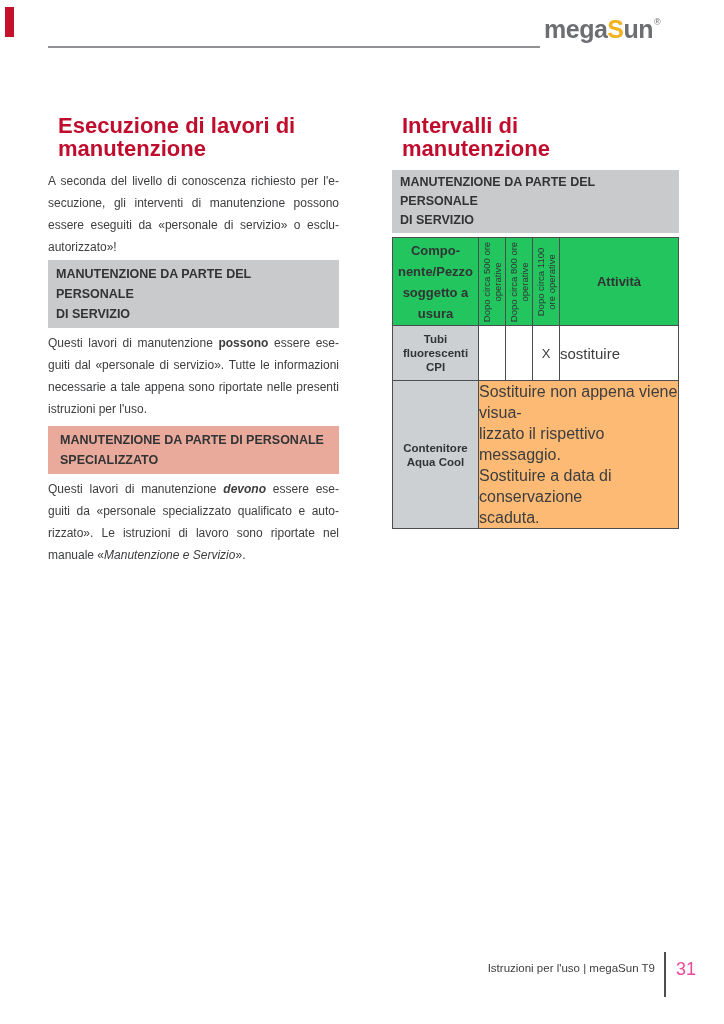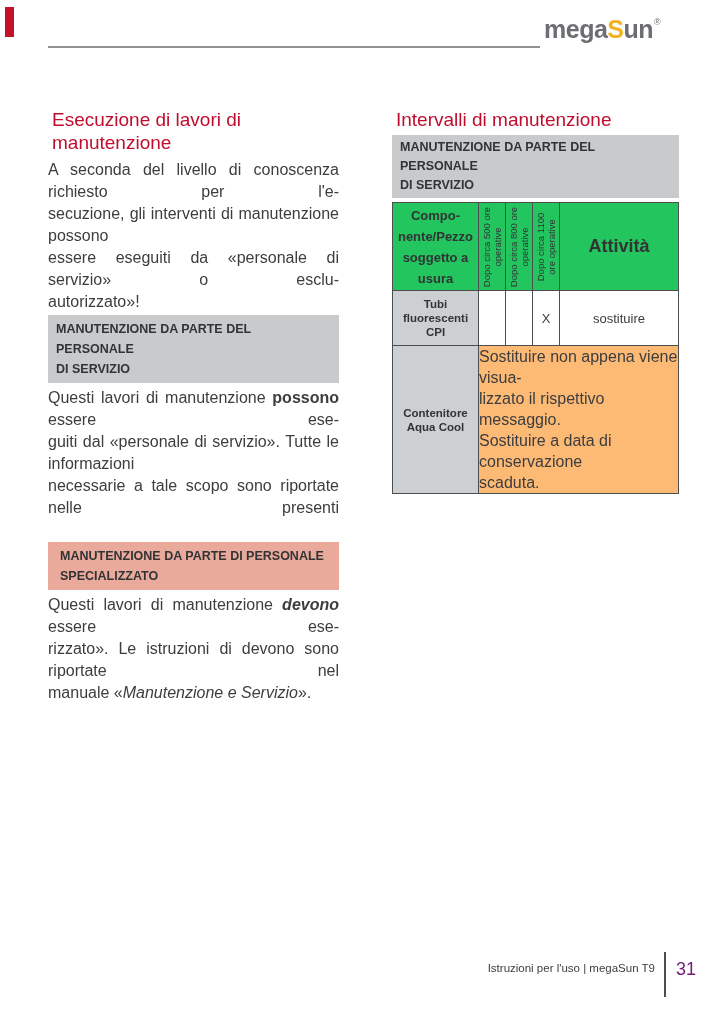--- a/index.html
+++ b/index.html
@@ -9,51 +9,51 @@
   }
   
   .red-mark{position:absolute;left:5px;top:7px;width:9px;height:30px;background:#c5112c;}
   .top-rule{position:absolute;left:48px;top:46px;width:492px;height:2px;background:#8f9194;}
   .logo{position:absolute;left:544px;top:15px;font-size:25px;font-weight:bold;color:#6c6e71;letter-spacing:-0.5px;white-space:nowrap;}
   .logo .accent{color:#f2b31e;}
   .logo .reg{font-size:9px;font-weight:normal;position:relative;top:-13px;left:1px;}
   
   .col-left{position:absolute;left:48px;top:104px;width:291px;}
   .col-right{position:absolute;left:392px;top:104px;width:287px;}
-  .red-head{color:#c00d2d;font-size:19px;font-weight:normal;line-height:23px;white-space:pre-line;margin:4px;}
-  .line{font-size:16px;line-height:22px;}
+  .red-head{color:#c00d2d;font-size:22px;font-weight:bold;line-height:23px;white-space:pre-line;margin:10px;}
+  .line{font-size:12px;line-height:22px;}
   .just{text-align:justify;text-align-last:justify;}
   .p{margin-top:5px;}
   .bar{font-weight:bold;font-size:12.5px;line-height:20px;padding:4px 8px;white-space:pre-line;color:#323335;box-sizing:border-box;}
   .bar.gray{background:#c8cacc;}
   .bar.pink{background:#e9aa9b;}
-  .mt1{margin-top:2px;} .mt2{margin-top:4px;} .mt3{margin-top:23px;padding-left:12px;}
+  .mt1{margin-top:2px;} .mt2{margin-top:4px;} .mt3{margin-top:6px;padding-left:12px;}
   .bar-r{margin-top:3px;font-weight:bold;font-size:12.5px;line-height:19px;padding:3px 8px;white-space:pre-line;color:#323335;background:#c8cacc;box-sizing:border-box;}
   .it{font-style:italic;}
   
   table.maint{border-collapse:collapse;table-layout:fixed;width:287px;margin-top:4px;}
   table.maint th,table.maint td{border:1px solid #4b4d4f;padding:0;vertical-align:middle;overflow:hidden;}
   tr.hdr{height:88px;}
   tr.hdr th{background:#22c55e;font-weight:bold;color:#323335;}
   th.comp-h{font-size:13px;line-height:21px;white-space:pre-line;text-align:center;}
   th.rot-h{position:relative;}
   .rot{position:absolute;left:50%;top:50%;width:84px;transform:translate(-50%,-50%) rotate(-90deg);
        font-size:9.5px;line-height:10.5px;font-weight:normal;text-align:center;white-space:pre-line;color:#323335;}
-  th.act-h{font-size:18px;text-align:center;}
+  th.act-h{font-size:13px;text-align:center;}
   tr.r1{height:55px;}
   tr.r2{height:84px;}
   td.comp{background:#cdd0d2;font-weight:bold;font-size:11.5px;line-height:14px;text-align:center;white-space:pre-line;color:#323335;}
   td.mark{font-size:13px;text-align:center;}
-  td.act{font-size:13px;text-align:center;margin-top:36px;}
+  td.act{font-size:15px;text-align:left;margin-top:36px;}
   td.note{background:#fdba74;font-size:16px;line-height:21px;text-align:left;white-space:pre-line;padding:4px 8px;}
   
   .footer-text{position:absolute;top:962px;right:69px;font-size:11.5px;color:#3c3d3f;white-space:nowrap;}
   .footer-text b{font-weight:normal;}
   .footer-rule{position:absolute;left:664px;top:952px;width:2px;height:45px;background:#4b4d4f;}
-  .page-num{position:absolute;left:676px;top:959px;font-size:18px;color:#701a75;}
+  .page-num{position:absolute;left:676px;top:959px;font-size:18px;color:#ec4899;}
 </style>
 </head>
 <body>
 
 <div class="page">
 
   <div class="red-mark"></div>
   <div class="top-rule"></div>
 
   <div class="logo"><span>mega</span><span class="accent">S</span><span>un</span><span class="reg">®</span></div>
@@ -68,29 +68,31 @@
       <div class="line just">essere eseguiti da «personale di servizio» o esclu-</div>
       <div class="line">autorizzato»!</div>
     </div>
 
     <div class="bar gray mt1">MANUTENZIONE DA PARTE DEL PERSONALE
 DI SERVIZIO</div>
 
     <div class="p mt2">
       <div class="line just"><span>Questi lavori di manutenzione </span><b>possono</b><span> essere ese-</span></div>
       <div class="line just">guiti dal «personale di servizio». Tutte le informazioni</div>
-      <div class="line just">necessarie a tale scopo sono riportate nelle presenti</div>
+      <div class="line just">necessarie a tale appena sono riportate nelle presenti</div>
+      <div class="line">istruzioni per l'uso.</div>
     </div>
 
     <div class="bar pink mt3">MANUTENZIONE DA PARTE DI PERSONALE
 SPECIALIZZATO</div>
 
     <div class="p mt2">
       <div class="line just"><span>Questi lavori di manutenzione </span><b class="it">devono</b><span> essere ese-</span></div>
-      <div class="line just">rizzato». Le istruzioni di devono sono riportate nel</div>
+      <div class="line just">guiti da «personale specializzato qualificato e auto-</div>
+      <div class="line just">rizzato». Le istruzioni di lavoro sono riportate nel</div>
       <div class="line"><span>manuale «</span><i>Manutenzione e Servizio</i><span>».</span></div>
     </div>
   </div>
 
   <div class="col-right">
     <div class="red-head">Intervalli di manutenzione</div>
     <div class="bar-r">MANUTENZIONE DA PARTE DEL PERSONALE
 DI SERVIZIO</div>
 
     <table class="maint">

